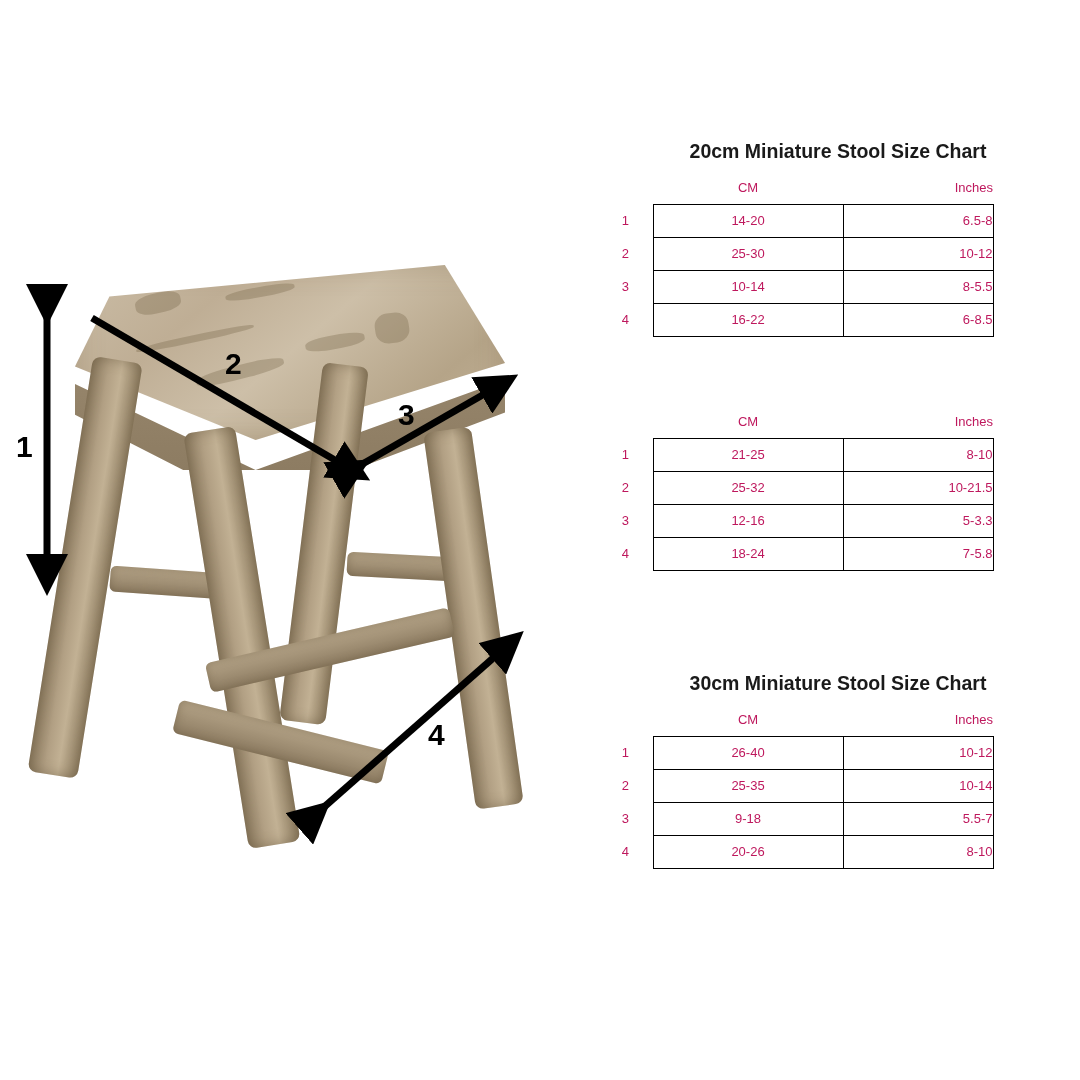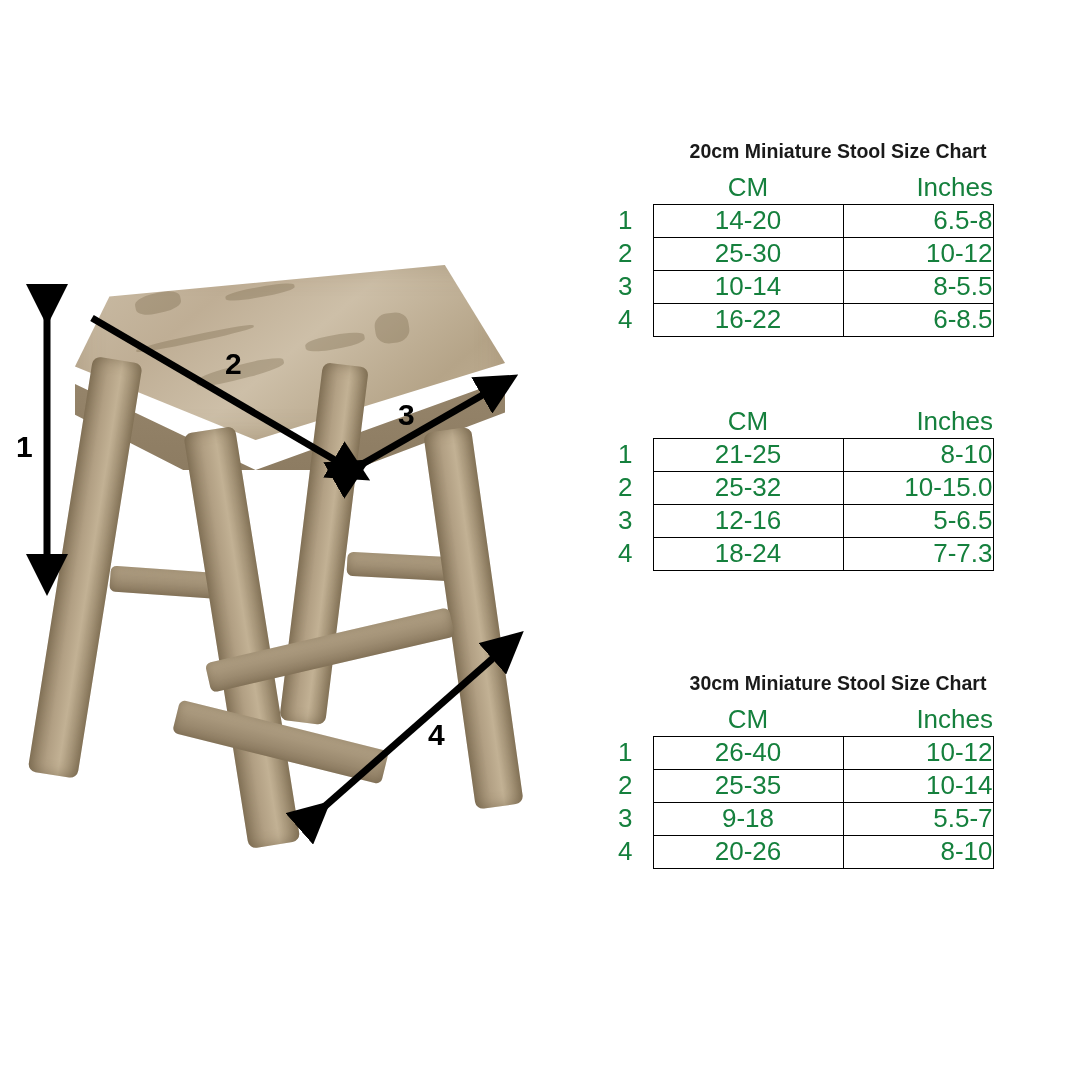--- a/index.html
+++ b/index.html
@@ -107,22 +107,22 @@
     color: #1a1a1a;
     margin-bottom: 8px;
     padding-left: 20px;
   }
   table.size-table {
     border-collapse: collapse;
     margin-left: 30px;
     table-layout: fixed;
   }
   table.size-table th, table.size-table td {
-    font-size: 26px;
-    color: #15803d;
+    font-size: 13px;
+    color: #be185d;
     text-align: center;
     height: 33px;
     padding: 0;
   }
   table.size-table th {
     font-weight: normal;
     border: none;
     background: transparent;
   }
   table.size-table th.rowhead-col { width: 55px; }
@@ -238,31 +238,31 @@
         </thead>
         <tbody>
           <tr>
             <td class="rowhead">1</td>
             <td class="cm-cell">21-25</td>
             <td class="in-cell">8-10</td>
           </tr>
           <tr>
             <td class="rowhead">2</td>
             <td class="cm-cell">25-32</td>
-            <td class="in-cell">10-15.0</td>
+            <td class="in-cell">10-21.5</td>
           </tr>
           <tr>
             <td class="rowhead">3</td>
             <td class="cm-cell">12-16</td>
-            <td class="in-cell">5-6.5</td>
+            <td class="in-cell">5-3.3</td>
           </tr>
           <tr>
             <td class="rowhead">4</td>
             <td class="cm-cell">18-24</td>
-            <td class="in-cell">7-7.3</td>
+            <td class="in-cell">7-5.8</td>
           </tr>
         </tbody>
       </table>
     </div>
 
     <div class="chart-block" style="top:672px;">
       <div class="chart-title">30cm Miniature Stool Size Chart</div>
       <table class="size-table">
         <thead>
           <tr>

